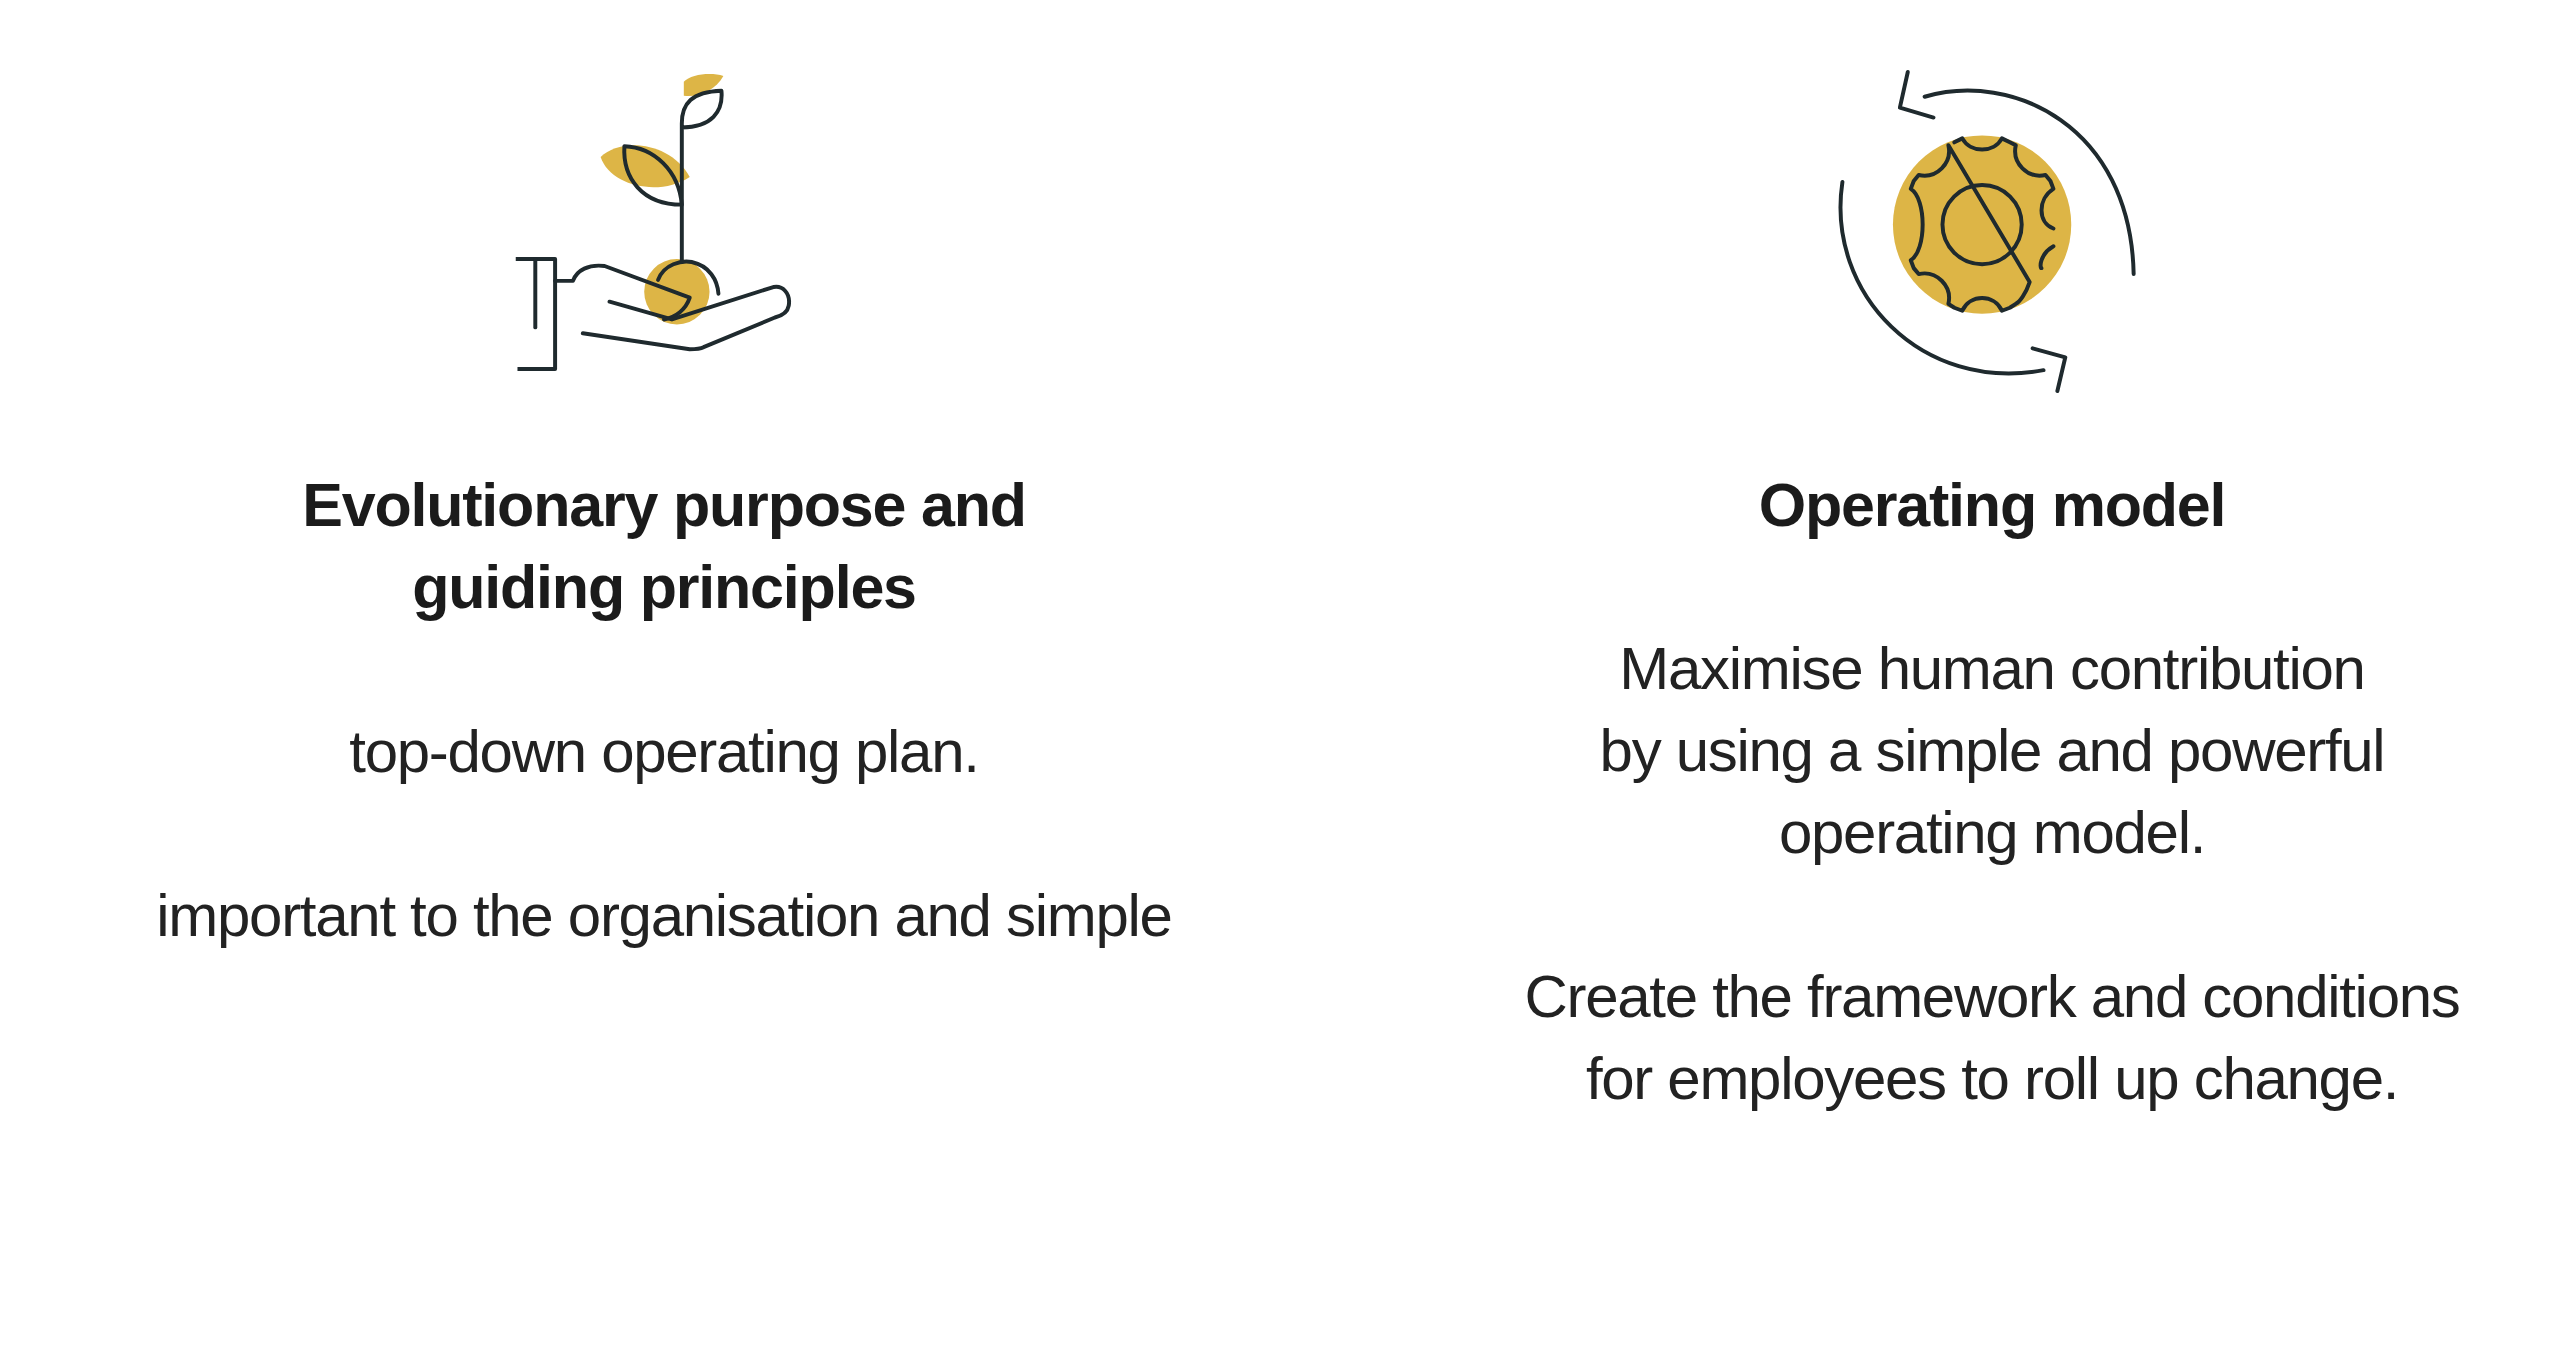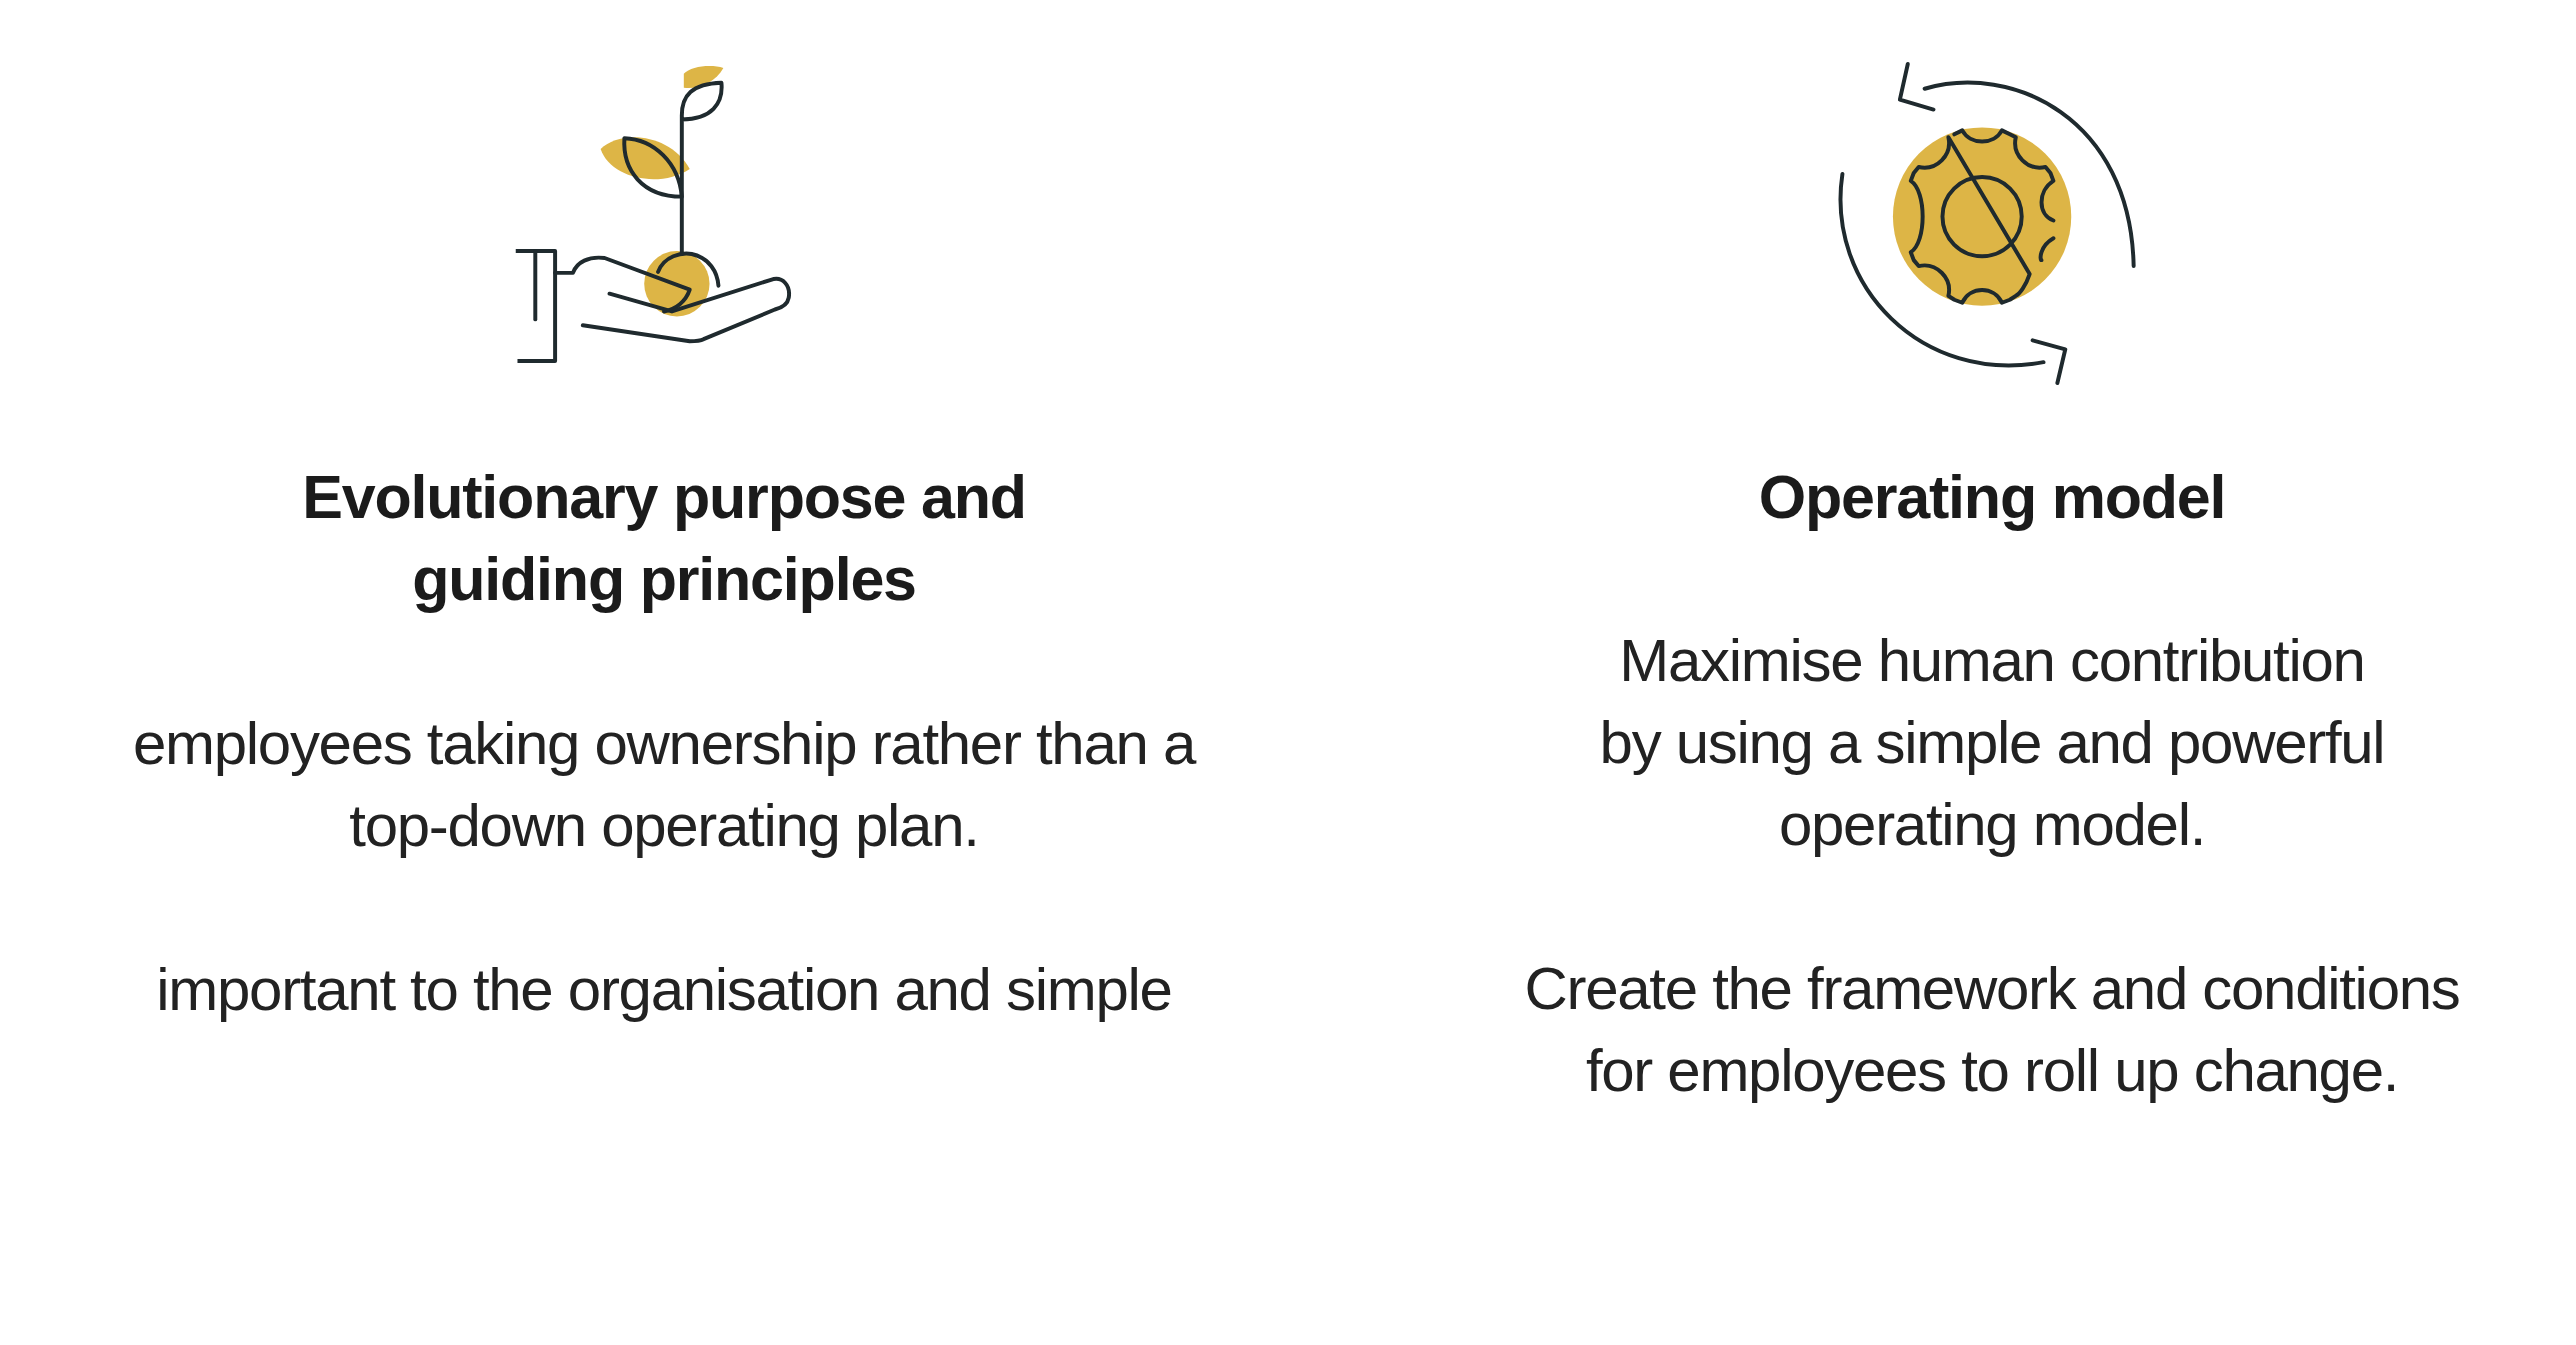--- a/index.html
+++ b/index.html
@@ -10,21 +10,21 @@
   body {
     width: 2576px;
     height: 1345px;
     position: relative;
     overflow: hidden;
     font-family: "Liberation Sans", "DejaVu Sans", sans-serif;
     color: #1b1b1b;
   }
   .column {
     position: absolute;
-    top: 8px;
+    top: 16px;
     height: 1008px;
     text-align: center;
     text-decoration: underline;
   }
   .col-left  { left: 10px;   width: 1308px; }
   .col-right { left: 1338px; width: 1308px; }
 
   .icon-wrap {
     position: absolute;
     left: 50%;
@@ -89,21 +89,20 @@
     </svg>
   </div>
 
   <h2 class="card-title">
     <span>Evolutionary purpose and</span>
     <span>guiding principles</span>
   </h2>
 
   <div class="card-body">
     <p class="para">
-      <span class="line">employees taking ownership rather than a</span>
       <span class="line">top-down operating plan.</span>
     </p>
     <p class="para">
       <span class="line">important to the organisation and simple</span>
     </p>
   </div>
 </section>
 
 <section class="column col-right">
   <div class="icon-wrap">

